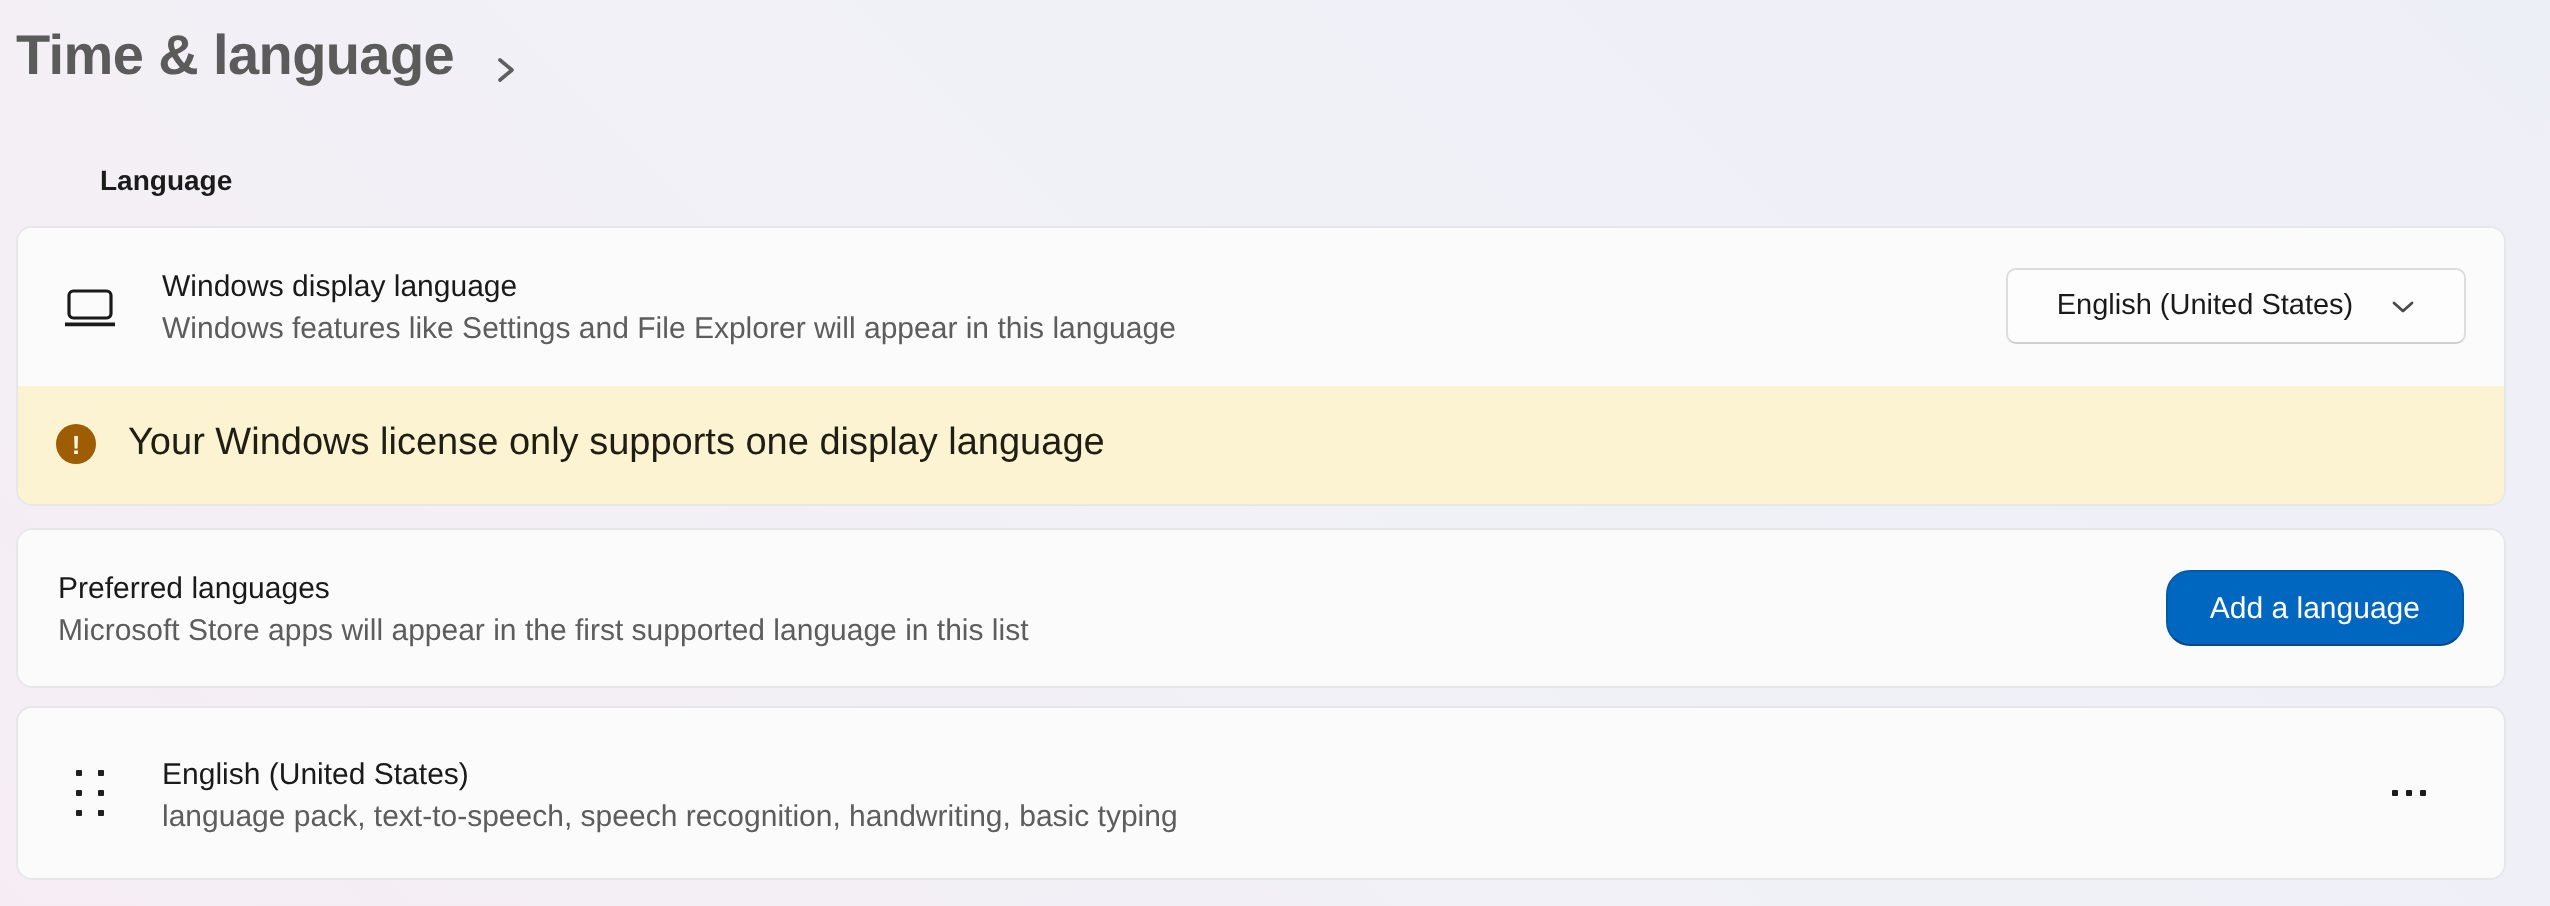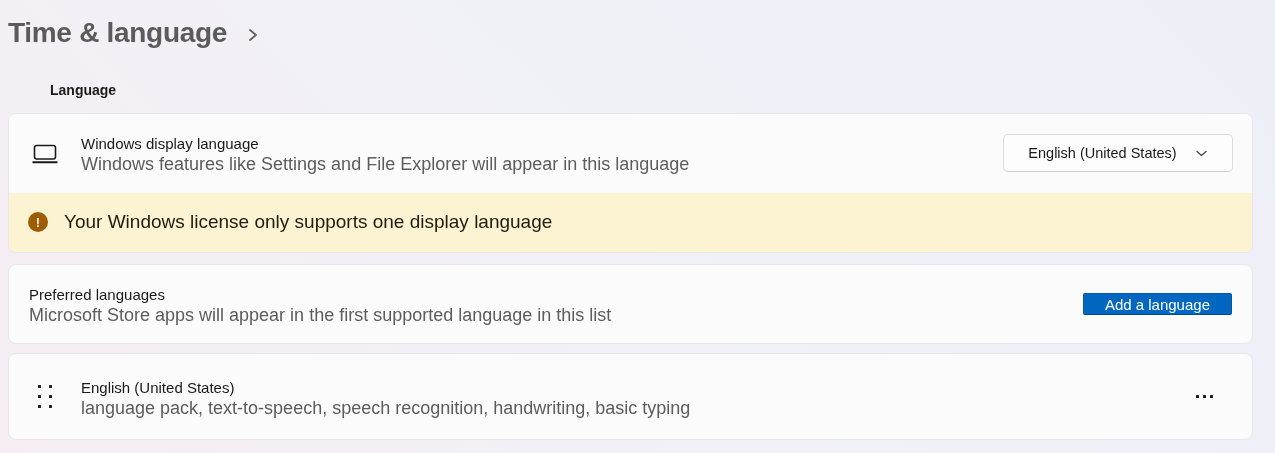--- a/index.html
+++ b/index.html
@@ -7,21 +7,21 @@
   body {
     font-family: "Liberation Sans", "DejaVu Sans", sans-serif;
     background: linear-gradient(225deg, #edeff7 0%, #f1f1f7 55%, #f5edf3 100%);
     color:#1a1a1a;
     position:relative;
   }
 
   
   .breadcrumb {
     position:absolute; left:8px; top:12px;
-    display:flex; align-items:center; gap:20px;
+    display:flex; gap:20px;
     font-size:28px; font-weight:600; letter-spacing:-0.3px;
     height:42px;
   }
   .crumb-parent { color:#5b5b5b; cursor:pointer; }
   .crumb-sep { display:flex; align-items:center; margin-top:3px; }
   .crumb-current { color:#191919; }
 
   
   .section-label {
     position:absolute; left:8px; top:82px;
@@ -43,21 +43,21 @@
   .row-warning {
     height:60px; display:flex; align-items:center;
     background:#fbf3d1;
   }
   .card-preferred { top:264px; height:80px; display:flex; align-items:center; }
   .card-langitem { top:353px; height:87px; display:flex; align-items:center; }
 
   .icon-zone { width:72px; display:flex; justify-content:center; align-items:center; flex:none; }
   .text-zone { flex:1; min-width:0; padding-right:16px; }
   .title { font-size:15px; color:#1a1a1a; line-height:21px; }
-  .subtitle { font-size:18px; color:#5d5d5d; line-height:17px; margin-top:2px; }
+  .subtitle { font-size:15px; color:#5d5d5d; line-height:17px; margin-top:2px; }
 
   
   .dropdown {
     margin-right:19px; flex:none;
     height:38px; min-width:230px;
     background:#fdfdfd;
     border:1px solid #dcdcdc; border-bottom-color:#cfcfcf;
     border-radius:5px;
     display:flex; align-items:center; justify-content:center;
     padding:0 14px; gap:18px;
@@ -72,24 +72,24 @@
     font-size:13px; font-weight:700; flex:none;
     margin-left:19px;
   }
   .warn-text { margin-left:16px; font-size:19px; color:#201d12; }
 
   
   .pref-text { padding-left:20px; }
   .pref-text .title { font-size:15px; }
   .accent-button {
     margin-right:20px; flex:none;
-    height:22px; padding:0 21px;
+    height:38px; padding:0 21px;
     background:#0067c0; color:#ffffff;
     border:1px solid rgba(0,0,0,0.12); border-bottom-color:rgba(0,0,0,0.28);
-    border-radius:2px;
+    border-radius:12px;
     font-size:15px; font-family:inherit;
     display:flex; align-items:center; cursor:pointer;
   }
 
   
   .drag-handle {
     display:grid; grid-template-columns:repeat(2, 3px); grid-template-rows:repeat(3, 3px);
     column-gap:8px; row-gap:7px; cursor:grab;
   }
   .drag-handle i { width:3px; height:3px; background:#1f1f1f; border-radius:0.5px; }

